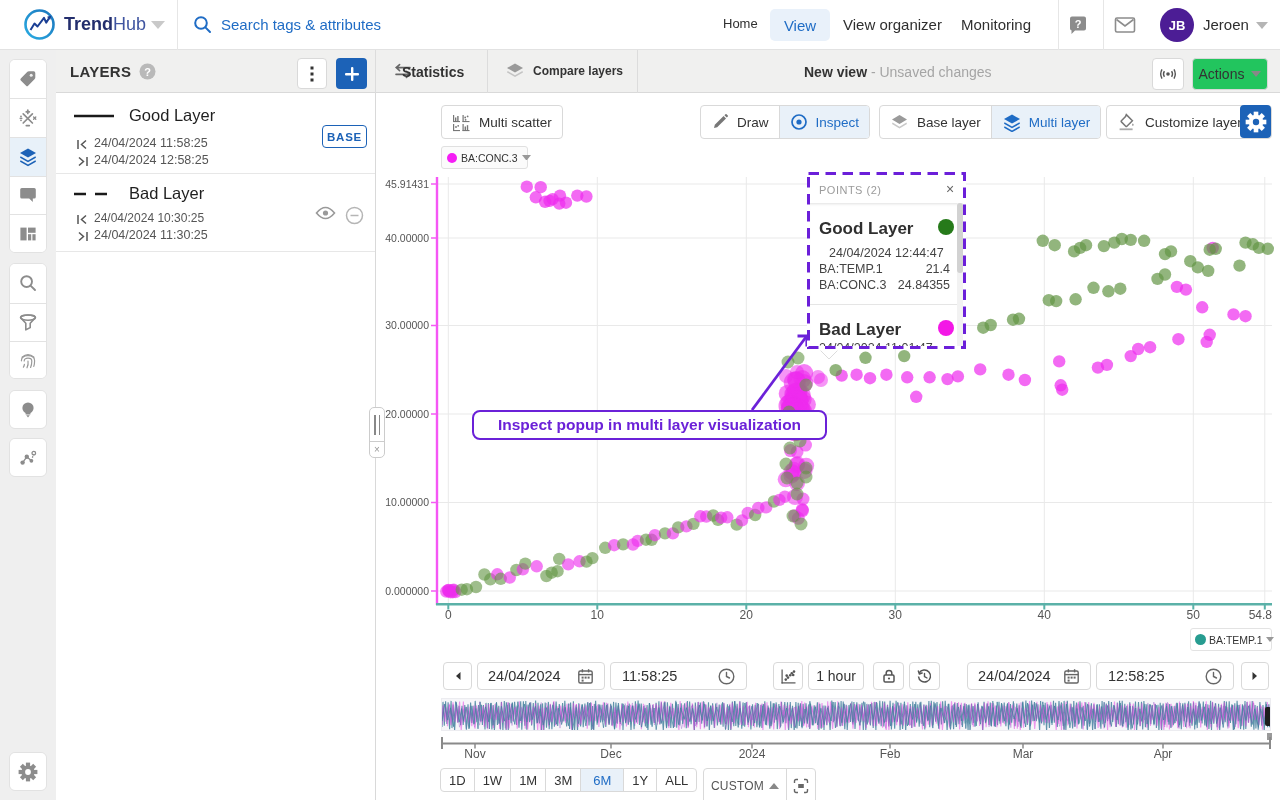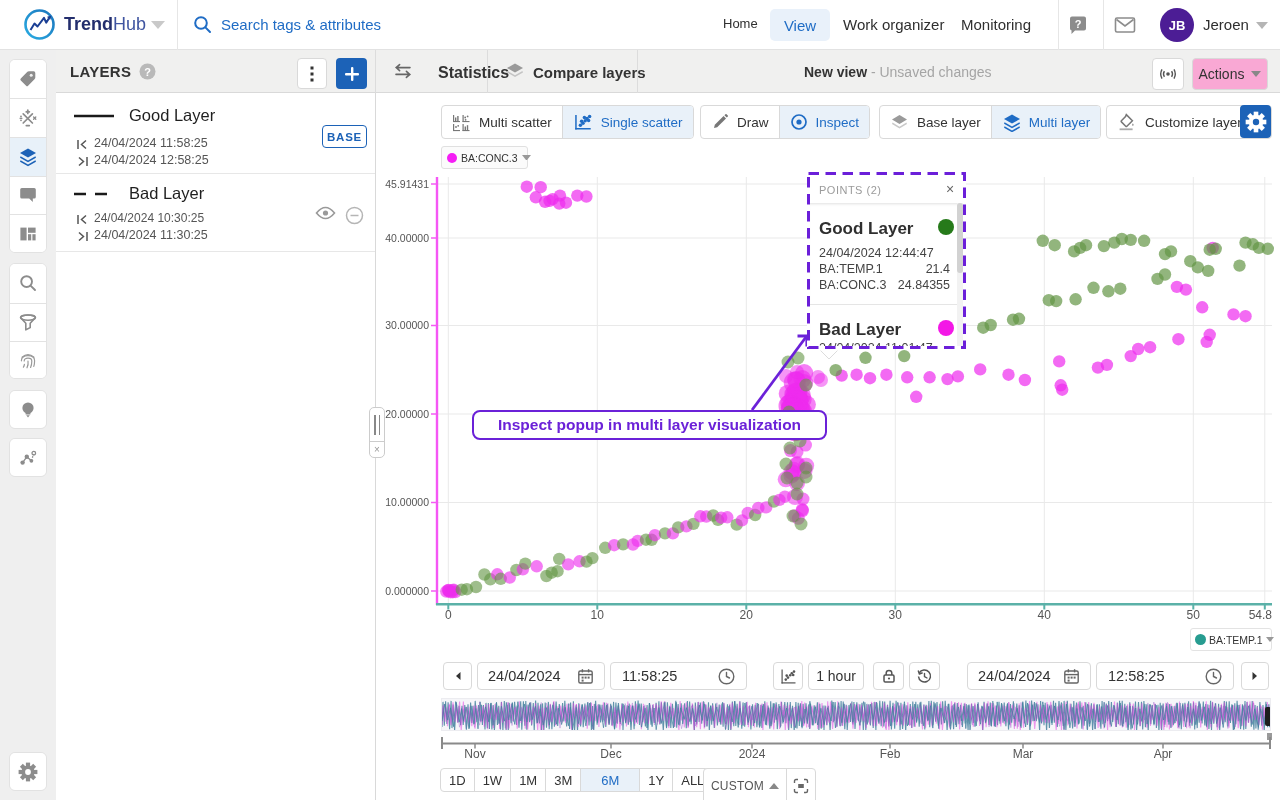--- a/index.html
+++ b/index.html
@@ -30,21 +30,21 @@
   <div class="abs" style="left:177px;top:0;width:1px;height:50px;background:#e6e6e6"></div>
   <div class="abs" style="left:193px;top:15px">
       <svg width="19" height="19" viewBox="0 0 19 19" style="">
         <circle cx="8" cy="8" r="5.8" fill="none" stroke="#1f6cc5" stroke-width="2"></circle>
         <line x1="12.4" y1="12.4" x2="17" y2="17" stroke="#1f6cc5" stroke-width="2" stroke-linecap="round"></line>
       </svg>
     </div>
   <div class="abs" style="left:221px;top:16px;font-size:15px;color:#1f6cc5">Search tags &amp; attributes</div>
   <div class="abs" style="left:723px;top:16px;font-size:13px;color:#2f2f2f">Home</div>
   <div class="abs" style="left:770px;top:9px;width:60px;height:32px;background:#e9f1fa;border-radius:5px;display:flex;align-items:center;justify-content:center;font-size:15px;color:#1f6cc5">View</div>
-  <div class="abs" style="left:843px;top:16px;font-size:15px;color:#2f2f2f">Work organizer</div>
+  <div class="abs" style="left:843px;top:16px;font-size:15px;color:#2f2f2f">View organizer</div>
   <div class="abs" style="left:961px;top:16px;font-size:15px;color:#2f2f2f">Monitoring</div>
   <div class="abs" style="left:1058px;top:0;width:1px;height:50px;background:#e6e6e6"></div>
   <div class="abs" style="left:1067px;top:14px">
       <svg width="22" height="22" viewBox="0 0 22 22" style="">
         <path d="M3 4.5 Q3 2.5 5 2.5 H17 Q19 2.5 19 4.5 V14.5 Q19 16.5 17 16.5 H8 L4.5 20 V16.5 H5 Q3 16.5 3 14.5 Z" fill="#8c8c8c"></path>
         <text x="11" y="13.5" font-size="11" font-weight="bold" fill="#fff" text-anchor="middle" font-family="Liberation Sans">?</text>
       </svg>
     </div>
   <div class="abs" style="left:1103px;top:0;width:1px;height:50px;background:#e6e6e6"></div>
   <div class="abs" style="left:1114px;top:16px">
@@ -85,43 +85,43 @@
     </div>
   <div class="abs" style="left:319px;top:0;width:1px;height:43px;background:#dcdcdc"></div>
   <div class="abs" style="left:337px;top:13px">
       <svg width="20" height="16" viewBox="0 0 20 16" style="">
         <g stroke="#666" stroke-width="1.6" fill="none" stroke-linecap="round">
           <path d="M17 4.6 H3.6 M6.6 1.6 L3.2 4.6 6.6 7.6"></path>
           <path d="M3 11.4 H16.4 M13.4 8.4 L16.8 11.4 13.4 14.4"></path>
         </g>
       </svg>
     </div>
-  <div class="abs" style="left:382px;top:14px;font-size:16px;font-weight:600;color:#333">Statistics</div>
+  <div class="abs" style="left:346px;top:14px;font-size:14px;font-weight:600;color:#333">Statistics</div>
   <div class="abs" style="left:431px;top:0;width:1px;height:43px;background:#dcdcdc"></div>
   <div class="abs" style="left:449px;top:12px">
       <svg width="20" height="18" viewBox="0 0 20 18" style="">
         <path d="M10 1.5 L18 6 10 10.5 2 6 Z" fill="#9a9a9a"></path>
         <path d="M2.6 9 L10 13.2 17.4 9 18 10.4 10 14.9 2 10.4 Z" fill="#c4c4c4"></path>
       </svg>
     </div>
-  <div class="abs" style="left:477px;top:14px;font-size:15px;font-weight:600;color:#333">Compare layers</div>
+  <div class="abs" style="left:477px;top:14px;font-size:12px;font-weight:600;color:#333">Compare layers</div>
   <div class="abs" style="left:581px;top:0;width:1px;height:43px;background:#dcdcdc"></div>
   <div class="abs" style="left:748px;top:14px;font-size:14px"><span style="font-weight:bold;color:#333">New view</span><span style="color:#a5a5a5"> - Unsaved changes</span></div>
   <div class="abs" style="left:1096px;top:8px;width:32px;height:32px;background:#fff;border:1px solid #d9d9d9;border-radius:4px;display:flex;align-items:center;justify-content:center">
       <svg width="18" height="18" viewBox="0 0 18 18" style="">
         <g stroke="#555" stroke-width="1.4" fill="none">
           <path d="M5.4 6.2 Q3.6 9 5.4 11.8"></path>
           <path d="M3 4.4 Q0.4 9 3 13.6"></path>
           <path d="M12.6 6.2 Q14.4 9 12.6 11.8"></path>
           <path d="M15 4.4 Q17.6 9 15 13.6"></path>
         </g>
         <circle cx="9" cy="9" r="1.8" fill="#555"></circle>
       </svg>
     </div>
-  <div class="abs" style="left:1136px;top:8px;width:76px;height:32px;background:#f9a8d4;border:1px solid #d9d9d9;border-radius:4px;display:flex;align-items:center;justify-content:center;font-size:14px;color:#333;gap:7px">Actions <span style="width:0;height:0;border-left:5px solid transparent;border-right:5px solid transparent;border-top:6px solid #888;display:inline-block"></span></div>
+  <div class="abs" style="left:1136px;top:8px;width:76px;height:32px;background:#22c55e;border:1px solid #d9d9d9;border-radius:4px;display:flex;align-items:center;justify-content:center;font-size:14px;color:#333;gap:7px">Actions <span style="width:0;height:0;border-left:5px solid transparent;border-right:5px solid transparent;border-top:6px solid #888;display:inline-block"></span></div>
 </div>
 <div class="abs" style="left:0;top:50px;width:56px;height:750px;background:#efefef"></div>
 <div class="abs" style="left:9px;top:58.5px;width:38px;height:194px;border:1px solid #e2e2e2;border-radius:6px;overflow:hidden;background:#fff">
     <div style="height:38.7px;background:#fff;display:flex;align-items:center;justify-content:center">
       <svg width="20" height="20" viewBox="0 0 20 20" style="">
         <path d="M2.8 9.4 L9.4 2.8 Q10 2.2 10.9 2.2 H15.6 Q17.3 2.2 17.3 3.9 V8.6 Q17.3 9.5 16.7 10.1 L10.1 16.7 Q9.1 17.7 8.1 16.7 L2.8 11.4 Q1.8 10.4 2.8 9.4 Z" fill="#8c8c8c"></path>
         <circle cx="13.2" cy="6.3" r="1.5" fill="#efefef"></circle>
       </svg>
     </div>
     <div style="height:38.7px;border-top:1px solid #e2e2e2;background:#fff;display:flex;align-items:center;justify-content:center">
@@ -309,34 +309,20 @@
           <rect x="1" y="11" width="1.2" height="7"></rect>
           <rect x="1" y="17" width="7" height="1.1"></rect>
           <circle cx="4" cy="14" r=".9"></circle>
           <circle cx="6.2" cy="12.8" r=".9"></circle>
           <rect x="10.5" y="11" width="1.2" height="7"></rect>
           <rect x="10.5" y="17" width="7" height="1.1"></rect>
           <rect x="12.6" y="13.5" width="1.4" height="3.5"></rect>
           <rect x="14.8" y="12.2" width="1.4" height="4.8"></rect>
         </g>
       </svg>Multi scatter</div>
-  <div class="on"><svg width="20" height="20" viewBox="0 0 20 20" style="">
-        <g fill="#1f6cc5">
-          <rect x="2.2" y="3" width="1.5" height="14.5"></rect>
-          <rect x="2.2" y="16" width="15.5" height="1.5"></rect>
-          <circle cx="7.4" cy="13.2" r="1.75"></circle>
-          <circle cx="10" cy="11.2" r="1.75"></circle>
-          <circle cx="8.6" cy="9.2" r="1.75"></circle>
-          <circle cx="12.2" cy="8.8" r="1.75"></circle>
-          <circle cx="14" cy="6.4" r="1.75"></circle>
-          <circle cx="16.6" cy="4.4" r="1.75"></circle>
-          <circle cx="15.6" cy="8.6" r="1.75"></circle>
-          <circle cx="11.4" cy="5.6" r="1.75"></circle>
-        </g>
-      </svg>Single scatter</div>
 </div>
 <div class="seg" style="left:700px;top:105px;height:34px">
   <div><svg width="18" height="18" viewBox="0 0 18 18" style="">
         <path d="M3 15 L3.8 11.8 12.6 3 15 5.4 6.2 14.2 Z" fill="#777"></path>
         <path d="M13.4 2.2 L15.8 4.6 16.8 3.6 Q17.4 3 16.8 2.4 L15.6 1.2 Q15 0.6 14.4 1.2 Z" fill="#777"></path>
       </svg>Draw</div>
   <div class="on"><svg width="18" height="18" viewBox="0 0 18 18" style="">
         <circle cx="9" cy="9" r="7" fill="none" stroke="#1f6cc5" stroke-width="1.7"></circle>
         <circle cx="9" cy="9" r="2.6" fill="#1f6cc5"></circle>
       </svg>Inspect</div>
@@ -650,21 +636,21 @@
   <path d="M797.5 336 H806.8 V346.5" fill="none" stroke="#6b21d8" stroke-width="2.8"></path>
 </svg>
 <div class="abs" style="left:472px;top:410px;width:355px;height:30px;background:#fff;border:2.5px solid #6b21d8;border-radius:8px;display:flex;align-items:center;justify-content:center;font-size:15.5px;font-weight:bold;color:#6b21d8">Inspect popup in multi layer visualization</div>
 
 <div class="abs" style="left:807px;top:172px;width:159px;height:177px;background:#fff;border:3px solid transparent;overflow:hidden">
   <div class="abs" style="left:9px;top:9px;font-size:11px;color:#9b9b9b;letter-spacing:.5px">POINTS (2)</div>
   <div class="abs" style="left:136px;top:6px;font-size:14px;color:#666">×</div>
   <div class="abs" style="left:0;top:28px;width:153px;height:143px;box-shadow:inset 0 3px 3px -2px rgba(0,0,0,.12)">
     <div class="abs" style="left:9px;top:16px;font-size:17px;font-weight:bold;color:#2f2f2f">Good Layer</div>
     <div class="abs" style="left:128px;top:16px;width:16px;height:16px;border-radius:50%;background:#267a1a"></div>
-    <div class="abs" style="left:9px;top:43px;font-size:12.5px;color:#444">24/04/2024 12:44:47</div>
+    <div class="abs" style="left:19px;top:43px;font-size:12.5px;color:#444">24/04/2024 12:44:47</div>
     <div class="abs" style="left:9px;top:59px;font-size:12.5px;color:#444">BA:TEMP.1</div>
     <div class="abs" style="left:0;top:59px;width:140px;text-align:right;font-size:12.5px;color:#444">21.4</div>
     <div class="abs" style="left:9px;top:75px;font-size:12.5px;color:#444">BA:CONC.3</div>
     <div class="abs" style="left:0;top:75px;width:140px;text-align:right;font-size:12.5px;color:#444">24.84355</div>
     <div class="abs" style="left:0;top:101px;width:100%;height:1px;background:#e5e5e5"></div>
     <div class="abs" style="left:9px;top:117px;font-size:17px;font-weight:bold;color:#2f2f2f">Bad Layer</div>
     <div class="abs" style="left:128px;top:117px;width:16px;height:16px;border-radius:50%;background:#f318e6"></div>
     <div class="abs" style="left:9px;top:138px;font-size:12.5px;color:#444">24/04/2024 11:01:47</div>
     <div class="abs" style="right:0;top:0;width:6px;height:143px;background:#f2f2f2">
         <div style="width:6px;height:70px;background:#d2d2d2;border-radius:3px"></div>
@@ -783,21 +769,21 @@
   <text x="890" y="758" font-size="12" fill="#555" text-anchor="middle" font-family="Liberation Sans">Feb</text>
   <text x="1023" y="758" font-size="12" fill="#555" text-anchor="middle" font-family="Liberation Sans">Mar</text>
   <text x="1163" y="758" font-size="12" fill="#555" text-anchor="middle" font-family="Liberation Sans">Apr</text>
 </svg>
 
 <div class="seg" style="left:440px;top:768px;height:24px">
     <div style="padding:0 8px;font-size:13px">1D</div>
     <div style="padding:0 8px;font-size:13px">1W</div>
     <div style="padding:0 8px;font-size:13px">1M</div>
     <div style="padding:0 8px;font-size:13px">3M</div>
-    <div class="on" style="padding:0 20px;font-size:13px">6M</div>
+    <div class="on" style="padding:0 12px;font-size:13px">6M</div>
     <div style="padding:0 8px;font-size:13px">1Y</div>
     <div style="padding:0 8px;font-size:13px">ALL</div>
   </div>
 <div class="seg" style="left:703px;top:768px;height:36px">
   <div style="padding:0 7px;font-size:12px;color:#555;letter-spacing:.2px;gap:5px">CUSTOM <span style="width:0;height:0;border-left:5px solid transparent;border-right:5px solid transparent;border-bottom:6px solid #888;display:inline-block"></span></div>
   <div style="padding:0 6px">
       <svg width="16" height="16" viewBox="0 0 16 16" style="">
         <g fill="none" stroke="#666" stroke-width="1.4">
           <path d="M1.5 5 V3 Q1.5 1.5 3 1.5 H5"></path>
           <path d="M11 1.5 H13 Q14.5 1.5 14.5 3 V5"></path>

